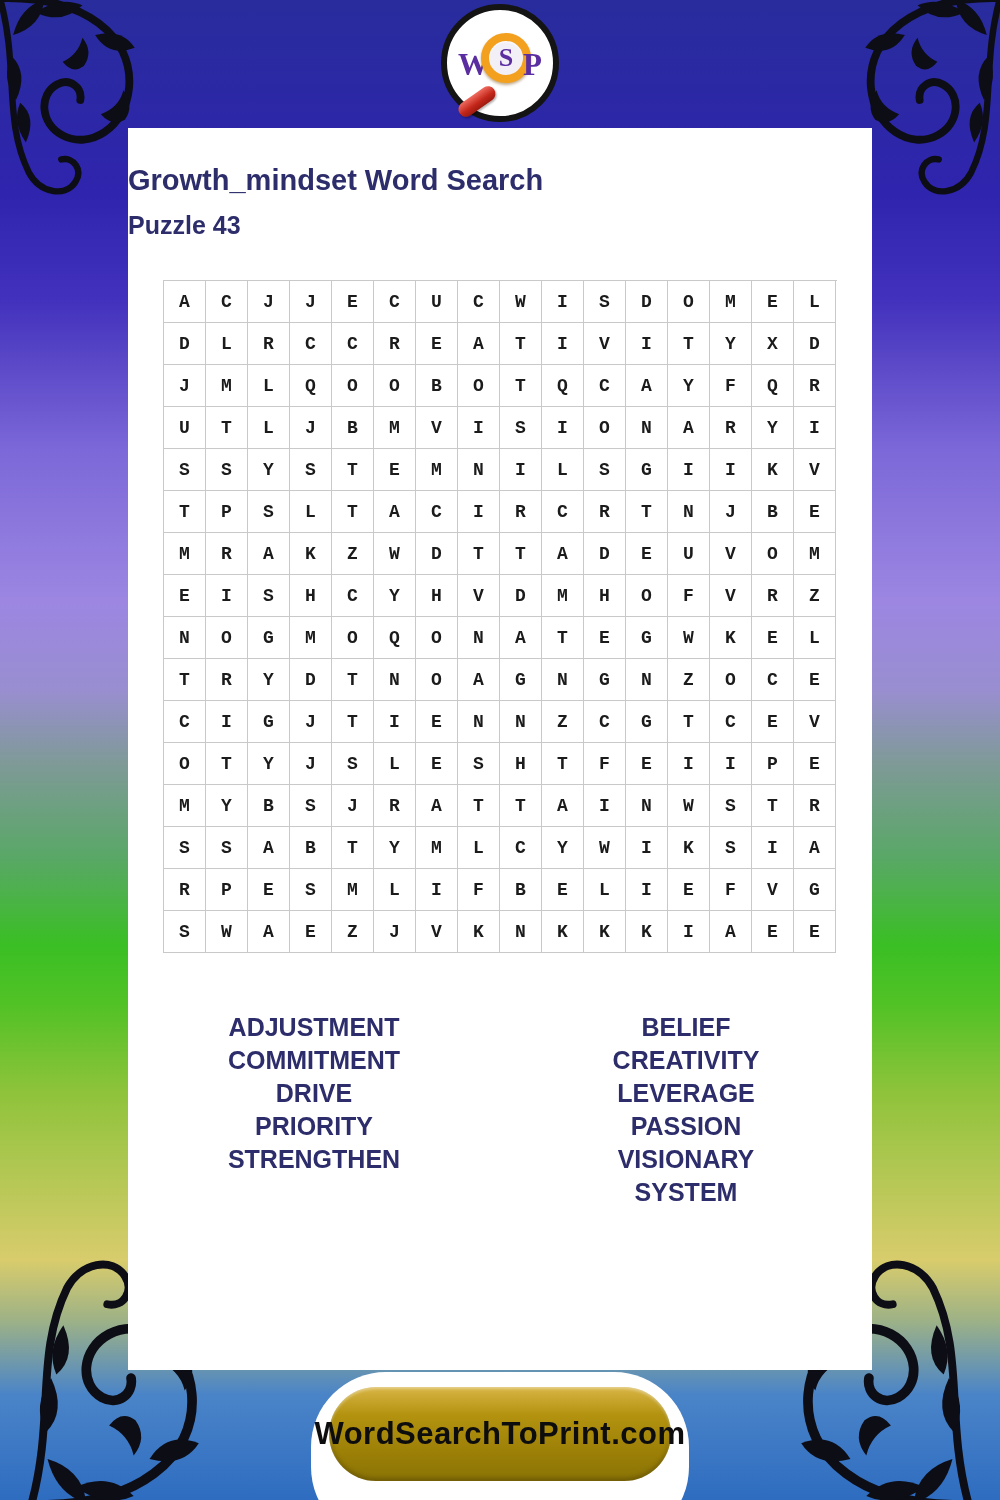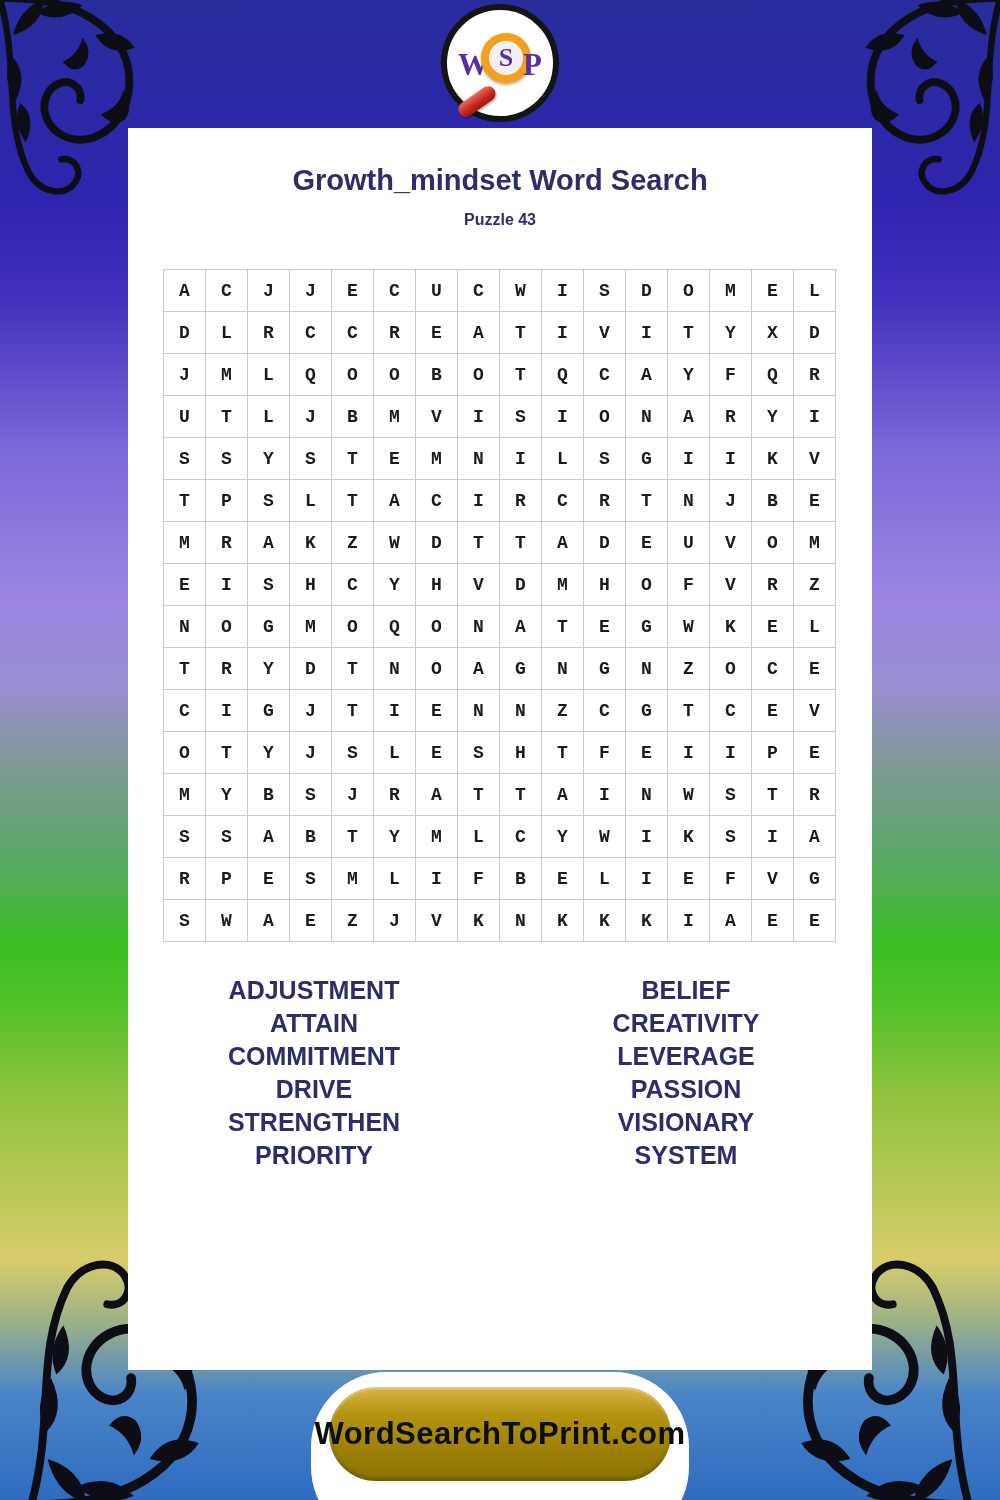--- a/index.html
+++ b/index.html
@@ -27,34 +27,34 @@
   .lens{position:absolute;left:34px;top:23px;width:34px;height:34px;border:8px solid #f2a01e;
     border-radius:50%;background:#f2eff6;box-shadow:0 2px 3px rgba(120,70,0,.45), inset 0 1px 2px #fff;
     display:flex;align-items:center;justify-content:center;}
   .lens .s{font-family:"Liberation Serif",serif;font-weight:bold;font-size:26px;color:#5a2da0;}
   .handle{position:absolute;left:9px;top:84px;width:42px;height:15px;border-radius:8px;
     background:linear-gradient(180deg,#ef6a5e,#c3271a 60%,#9e1a0f);transform:rotate(-35deg);
     box-shadow:0 2px 2px rgba(0,0,0,.3);}
 
   
   .card{position:absolute;left:128px;top:128px;width:744px;height:1242px;background:#ffffff;z-index:2;}
-  .title{margin-top:36px;text-align:center;font-size:29px;font-weight:bold;color:#2d2d6b;}
-  .subtitle{margin-top:14px;text-align:center;font-size:16px;font-weight:bold;color:#2d2d6b;}
+  .title{margin-top:36px;text-align:left;font-size:29px;font-weight:bold;color:#2d2d6b;}
+  .subtitle{margin-top:14px;font-size:25px;font-weight:bold;color:#2d2d6b;}
 
   
   .grid{margin:40px auto 0 auto;width:673px;display:grid;
     grid-template-columns:repeat(16,42px);grid-auto-rows:42px;
     border-top:1px solid #c9c9c9;border-left:1px solid #c9c9c9;}
   .cell{border-right:1px solid #c9c9c9;border-bottom:1px solid #c9c9c9;
     display:flex;align-items:center;justify-content:center;
     font-family:"Liberation Mono","DejaVu Sans Mono",monospace;font-weight:bold;
     font-size:18px;color:#1b1b1b;background:#fff;}
 
   
-  .words{display:flex;margin-top:32px;}
+  .words{display:flex;margin-top:58px;}
   .wcol{flex:1;text-align:center;}
   .word{font-size:25px;font-weight:bold;color:#2d2d6b;line-height:33px;}
 
   
   .halo{position:absolute;left:311px;top:1372px;width:378px;height:170px;background:#fff;
     border-radius:75px;z-index:3;}
   .gold-btn{position:absolute;left:18px;top:15px;width:342px;height:94px;border-radius:48px;
     background:linear-gradient(180deg,#d9b545 0%,#b3920f 30%,#9a7e06 72%,#8a7406 100%);
     box-shadow:inset 0 2px 3px rgba(255,255,255,.4), inset 0 -3px 4px rgba(60,45,0,.35);
     display:flex;align-items:center;justify-content:center;cursor:pointer;}
@@ -363,25 +363,24 @@
         <div class="cell">I</div>
         <div class="cell">A</div>
         <div class="cell">E</div>
         <div class="cell">E</div>
       </div>
 
     <div class="words">
       <div class="wcol">
 
       <div class="word">ADJUSTMENT</div>
-          <div class="word">ATTAIN</div>
           <div class="word">COMMITMENT</div>
           <div class="word">DRIVE</div>
+          <div class="word">PRIORITY</div>
           <div class="word">STRENGTHEN</div>
-          <div class="word">PRIORITY</div>
         </div>
       <div class="wcol">
 
           <div class="word">BELIEF</div>
           <div class="word">CREATIVITY</div>
           <div class="word">LEVERAGE</div>
           <div class="word">PASSION</div>
           <div class="word">VISIONARY</div>
           <div class="word">SYSTEM</div>
         </div>

